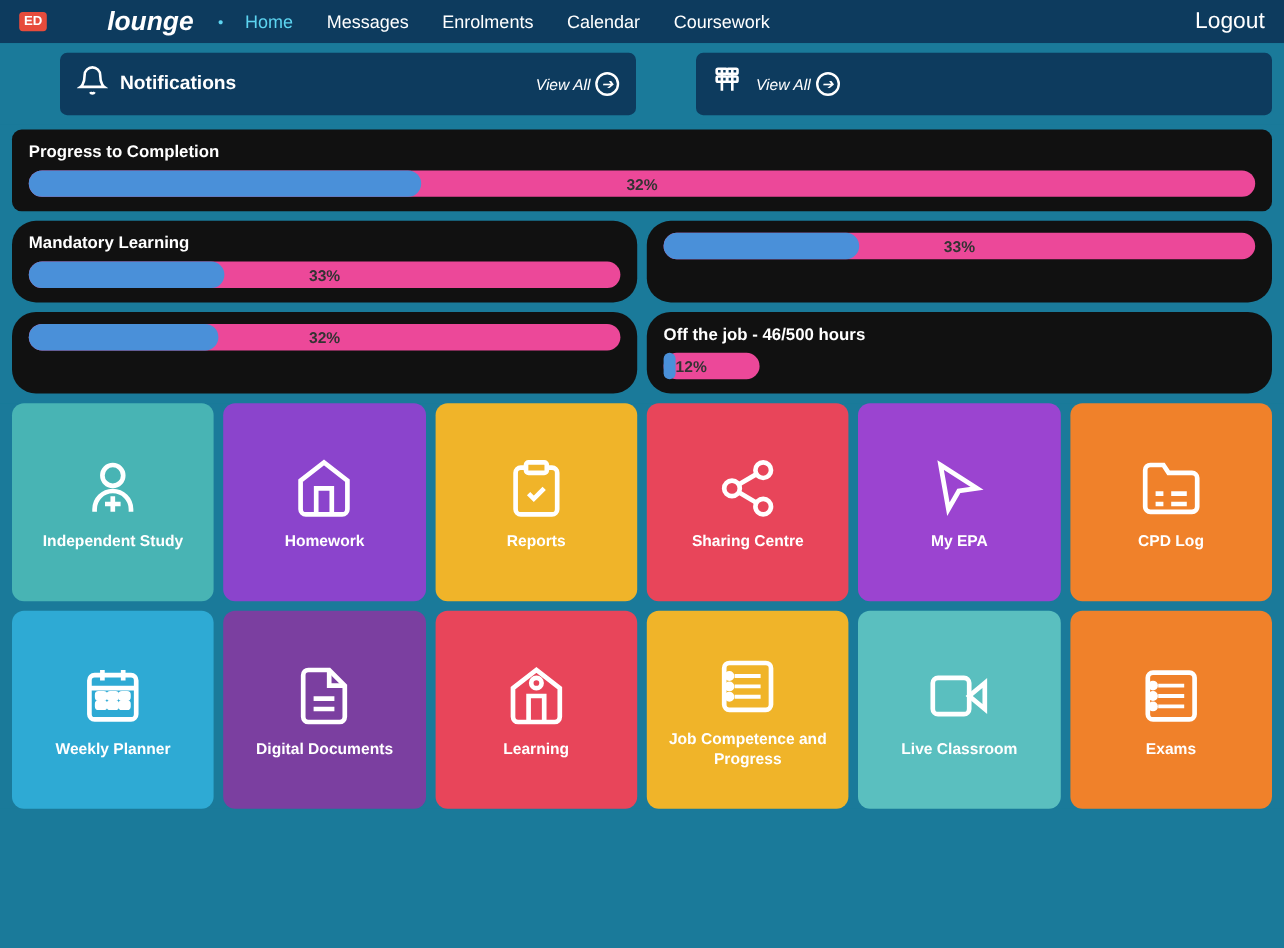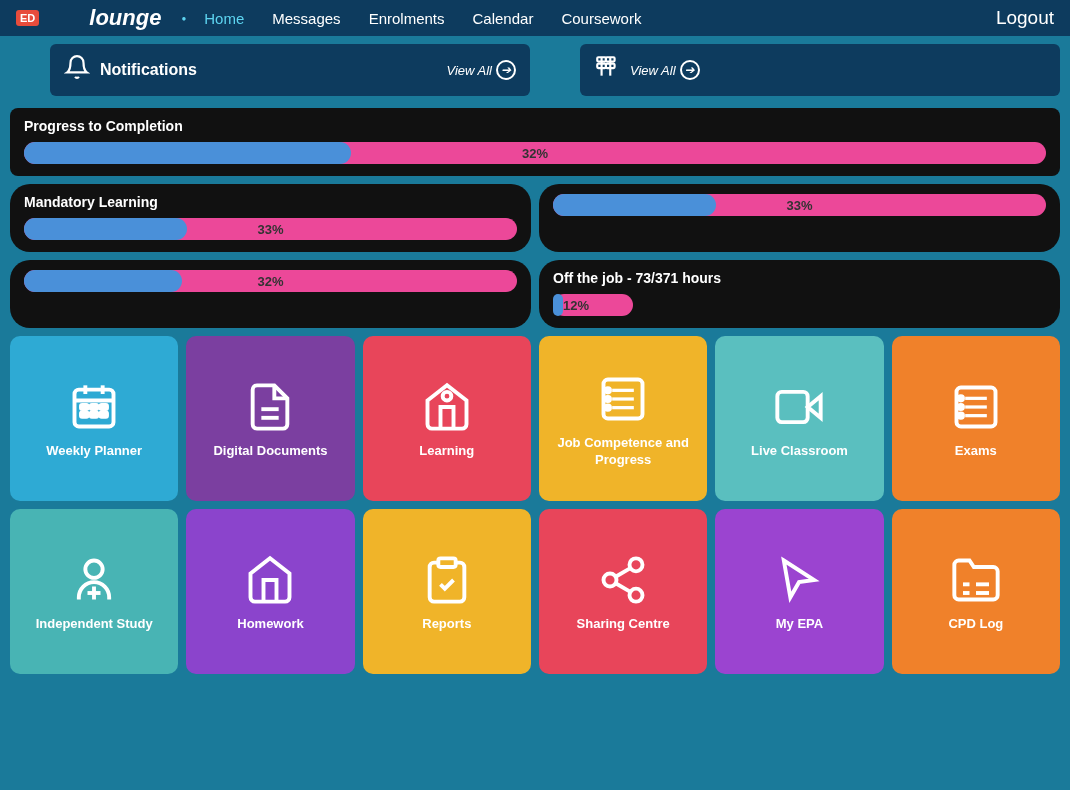--- a/index.html
+++ b/index.html
@@ -290,30 +290,90 @@
   </div>
   <div style="height:8px"></div>
   <div class="progress-row">
     <div class="progress-half">
       <div class="progress-bar-bg">
         <div class="progress-bar-fill" style="width:32%"></div>
         <span class="progress-text">32%</span>
       </div>
     </div>
     <div class="progress-half">
-      <div class="progress-label">Off the job - 73/371 hours</div>
+      <div class="progress-label">Off the job - 46/500 hours</div>
       <div class="progress-bar-bg" style="width:80px; justify-content:flex-start; padding:0;">
         <div class="progress-bar-fill" style="width:12%; border-radius:20px;"></div>
         <span class="progress-text" style="position:relative; padding: 0 10px;">12%</span>
       </div>
     </div>
   </div>
 </div>
 
 <div class="tiles-section">
+  <div class="tiles-grid">
+
+    <div class="tile tile-teal2">
+      <svg viewBox="0 0 24 24">
+        <circle cx="12" cy="7" r="4" stroke="white" stroke-width="1.8" fill="none"></circle>
+        <path d="M5 21v-1a7 7 0 0 1 14 0v1" stroke="white" stroke-width="1.8" fill="none"></path>
+        <line x1="12" y1="15" x2="12" y2="21" stroke="white" stroke-width="1.8"></line>
+        <line x1="9" y1="18" x2="15" y2="18" stroke="white" stroke-width="1.8"></line>
+      </svg>
+      <span class="tile-label">Independent Study</span>
+    </div>
+
+    <div class="tile tile-purple2">
+      <svg viewBox="0 0 24 24">
+        <path d="M3 9l9-7 9 7v11a2 2 0 0 1-2 2H5a2 2 0 0 1-2-2z" stroke="white" stroke-width="1.8" fill="none"></path>
+        <polyline points="9 22 9 12 15 12 15 22" stroke="white" stroke-width="1.8" fill="none"></polyline>
+      </svg>
+      <span class="tile-label">Homework</span>
+    </div>
+
+    <div class="tile tile-yellow">
+      <svg viewBox="0 0 24 24">
+        <path d="M16 4h2a2 2 0 0 1 2 2v14a2 2 0 0 1-2 2H6a2 2 0 0 1-2-2V6a2 2 0 0 1 2-2h2" stroke="white" stroke-width="1.8" fill="none"></path>
+        <rect x="8" y="2" width="8" height="4" rx="1" stroke="white" stroke-width="1.8" fill="none"></rect>
+        <path d="M9 14l2 2 4-4" stroke="white" stroke-width="1.8" fill="none"></path>
+      </svg>
+      <span class="tile-label">Reports</span>
+    </div>
+
+    <div class="tile tile-red">
+      <svg viewBox="0 0 24 24">
+        <circle cx="18" cy="5" r="3" stroke="white" stroke-width="1.8" fill="none"></circle>
+        <circle cx="6" cy="12" r="3" stroke="white" stroke-width="1.8" fill="none"></circle>
+        <circle cx="18" cy="19" r="3" stroke="white" stroke-width="1.8" fill="none"></circle>
+        <line x1="8.59" y1="13.51" x2="15.42" y2="17.49" stroke="white" stroke-width="1.8"></line>
+        <line x1="15.41" y1="6.51" x2="8.59" y2="10.49" stroke="white" stroke-width="1.8"></line>
+      </svg>
+      <span class="tile-label">Sharing Centre</span>
+    </div>
+
+    <div class="tile tile-purple3">
+      <svg viewBox="0 0 24 24">
+        <path d="M5 3l14 9-7 1-4 7z" stroke="white" stroke-width="1.8" fill="none"></path>
+      </svg>
+      <span class="tile-label">My EPA</span>
+    </div>
+
+    <div class="tile tile-orange">
+      <svg viewBox="0 0 24 24">
+        <path d="M22 19a2 2 0 0 1-2 2H4a2 2 0 0 1-2-2V5a2 2 0 0 1 2-2h5l2 3h9a2 2 0 0 1 2 2z" stroke="white" stroke-width="1.8" fill="none"></path>
+        <line x1="12" y1="14" x2="18" y2="14" stroke="white" stroke-width="1.8"></line>
+        <line x1="12" y1="18" x2="18" y2="18" stroke="white" stroke-width="1.8"></line>
+        <line x1="6" y1="14" x2="9" y2="14" stroke="white" stroke-width="1.8"></line>
+        <line x1="6" y1="18" x2="9" y2="18" stroke="white" stroke-width="1.8"></line>
+      </svg>
+      <span class="tile-label">CPD Log</span>
+    </div>
+
+  </div>
+
   <div class="tiles-grid">
 
     <div class="tile tile-blue">
       <svg viewBox="0 0 24 24">
         <rect x="3" y="4" width="18" height="17" rx="2" stroke="white" stroke-width="1.8" fill="none"></rect>
         <line x1="3" y1="9" x2="21" y2="9" stroke="white" stroke-width="1.8"></line>
         <line x1="8" y1="2" x2="8" y2="6" stroke="white" stroke-width="1.8"></line>
         <line x1="16" y1="2" x2="16" y2="6" stroke="white" stroke-width="1.8"></line>
         <rect x="6" y="11" width="3" height="2" rx="0.5" fill="white"></rect>
         <rect x="10.5" y="11" width="3" height="2" rx="0.5" fill="white"></rect>
@@ -372,73 +432,13 @@
         <line x1="7" y1="12" x2="17" y2="12" stroke="white" stroke-width="1.5"></line>
         <line x1="7" y1="16" x2="17" y2="16" stroke="white" stroke-width="1.5"></line>
         <circle cx="5" cy="8" r="1" fill="white"></circle>
         <circle cx="5" cy="12" r="1" fill="white"></circle>
         <circle cx="5" cy="16" r="1" fill="white"></circle>
       </svg>
       <span class="tile-label">Exams</span>
     </div>
 
   </div>
-
-  <div class="tiles-grid">
-
-    <div class="tile tile-teal2">
-      <svg viewBox="0 0 24 24">
-        <circle cx="12" cy="7" r="4" stroke="white" stroke-width="1.8" fill="none"></circle>
-        <path d="M5 21v-1a7 7 0 0 1 14 0v1" stroke="white" stroke-width="1.8" fill="none"></path>
-        <line x1="12" y1="15" x2="12" y2="21" stroke="white" stroke-width="1.8"></line>
-        <line x1="9" y1="18" x2="15" y2="18" stroke="white" stroke-width="1.8"></line>
-      </svg>
-      <span class="tile-label">Independent Study</span>
-    </div>
-
-    <div class="tile tile-purple2">
-      <svg viewBox="0 0 24 24">
-        <path d="M3 9l9-7 9 7v11a2 2 0 0 1-2 2H5a2 2 0 0 1-2-2z" stroke="white" stroke-width="1.8" fill="none"></path>
-        <polyline points="9 22 9 12 15 12 15 22" stroke="white" stroke-width="1.8" fill="none"></polyline>
-      </svg>
-      <span class="tile-label">Homework</span>
-    </div>
-
-    <div class="tile tile-yellow">
-      <svg viewBox="0 0 24 24">
-        <path d="M16 4h2a2 2 0 0 1 2 2v14a2 2 0 0 1-2 2H6a2 2 0 0 1-2-2V6a2 2 0 0 1 2-2h2" stroke="white" stroke-width="1.8" fill="none"></path>
-        <rect x="8" y="2" width="8" height="4" rx="1" stroke="white" stroke-width="1.8" fill="none"></rect>
-        <path d="M9 14l2 2 4-4" stroke="white" stroke-width="1.8" fill="none"></path>
-      </svg>
-      <span class="tile-label">Reports</span>
-    </div>
-
-    <div class="tile tile-red">
-      <svg viewBox="0 0 24 24">
-        <circle cx="18" cy="5" r="3" stroke="white" stroke-width="1.8" fill="none"></circle>
-        <circle cx="6" cy="12" r="3" stroke="white" stroke-width="1.8" fill="none"></circle>
-        <circle cx="18" cy="19" r="3" stroke="white" stroke-width="1.8" fill="none"></circle>
-        <line x1="8.59" y1="13.51" x2="15.42" y2="17.49" stroke="white" stroke-width="1.8"></line>
-        <line x1="15.41" y1="6.51" x2="8.59" y2="10.49" stroke="white" stroke-width="1.8"></line>
-      </svg>
-      <span class="tile-label">Sharing Centre</span>
-    </div>
-
-    <div class="tile tile-purple3">
-      <svg viewBox="0 0 24 24">
-        <path d="M5 3l14 9-7 1-4 7z" stroke="white" stroke-width="1.8" fill="none"></path>
-      </svg>
-      <span class="tile-label">My EPA</span>
-    </div>
-
-    <div class="tile tile-orange">
-      <svg viewBox="0 0 24 24">
-        <path d="M22 19a2 2 0 0 1-2 2H4a2 2 0 0 1-2-2V5a2 2 0 0 1 2-2h5l2 3h9a2 2 0 0 1 2 2z" stroke="white" stroke-width="1.8" fill="none"></path>
-        <line x1="12" y1="14" x2="18" y2="14" stroke="white" stroke-width="1.8"></line>
-        <line x1="12" y1="18" x2="18" y2="18" stroke="white" stroke-width="1.8"></line>
-        <line x1="6" y1="14" x2="9" y2="14" stroke="white" stroke-width="1.8"></line>
-        <line x1="6" y1="18" x2="9" y2="18" stroke="white" stroke-width="1.8"></line>
-      </svg>
-      <span class="tile-label">CPD Log</span>
-    </div>
-
-  </div>
 </div>
 
 </body></html>

